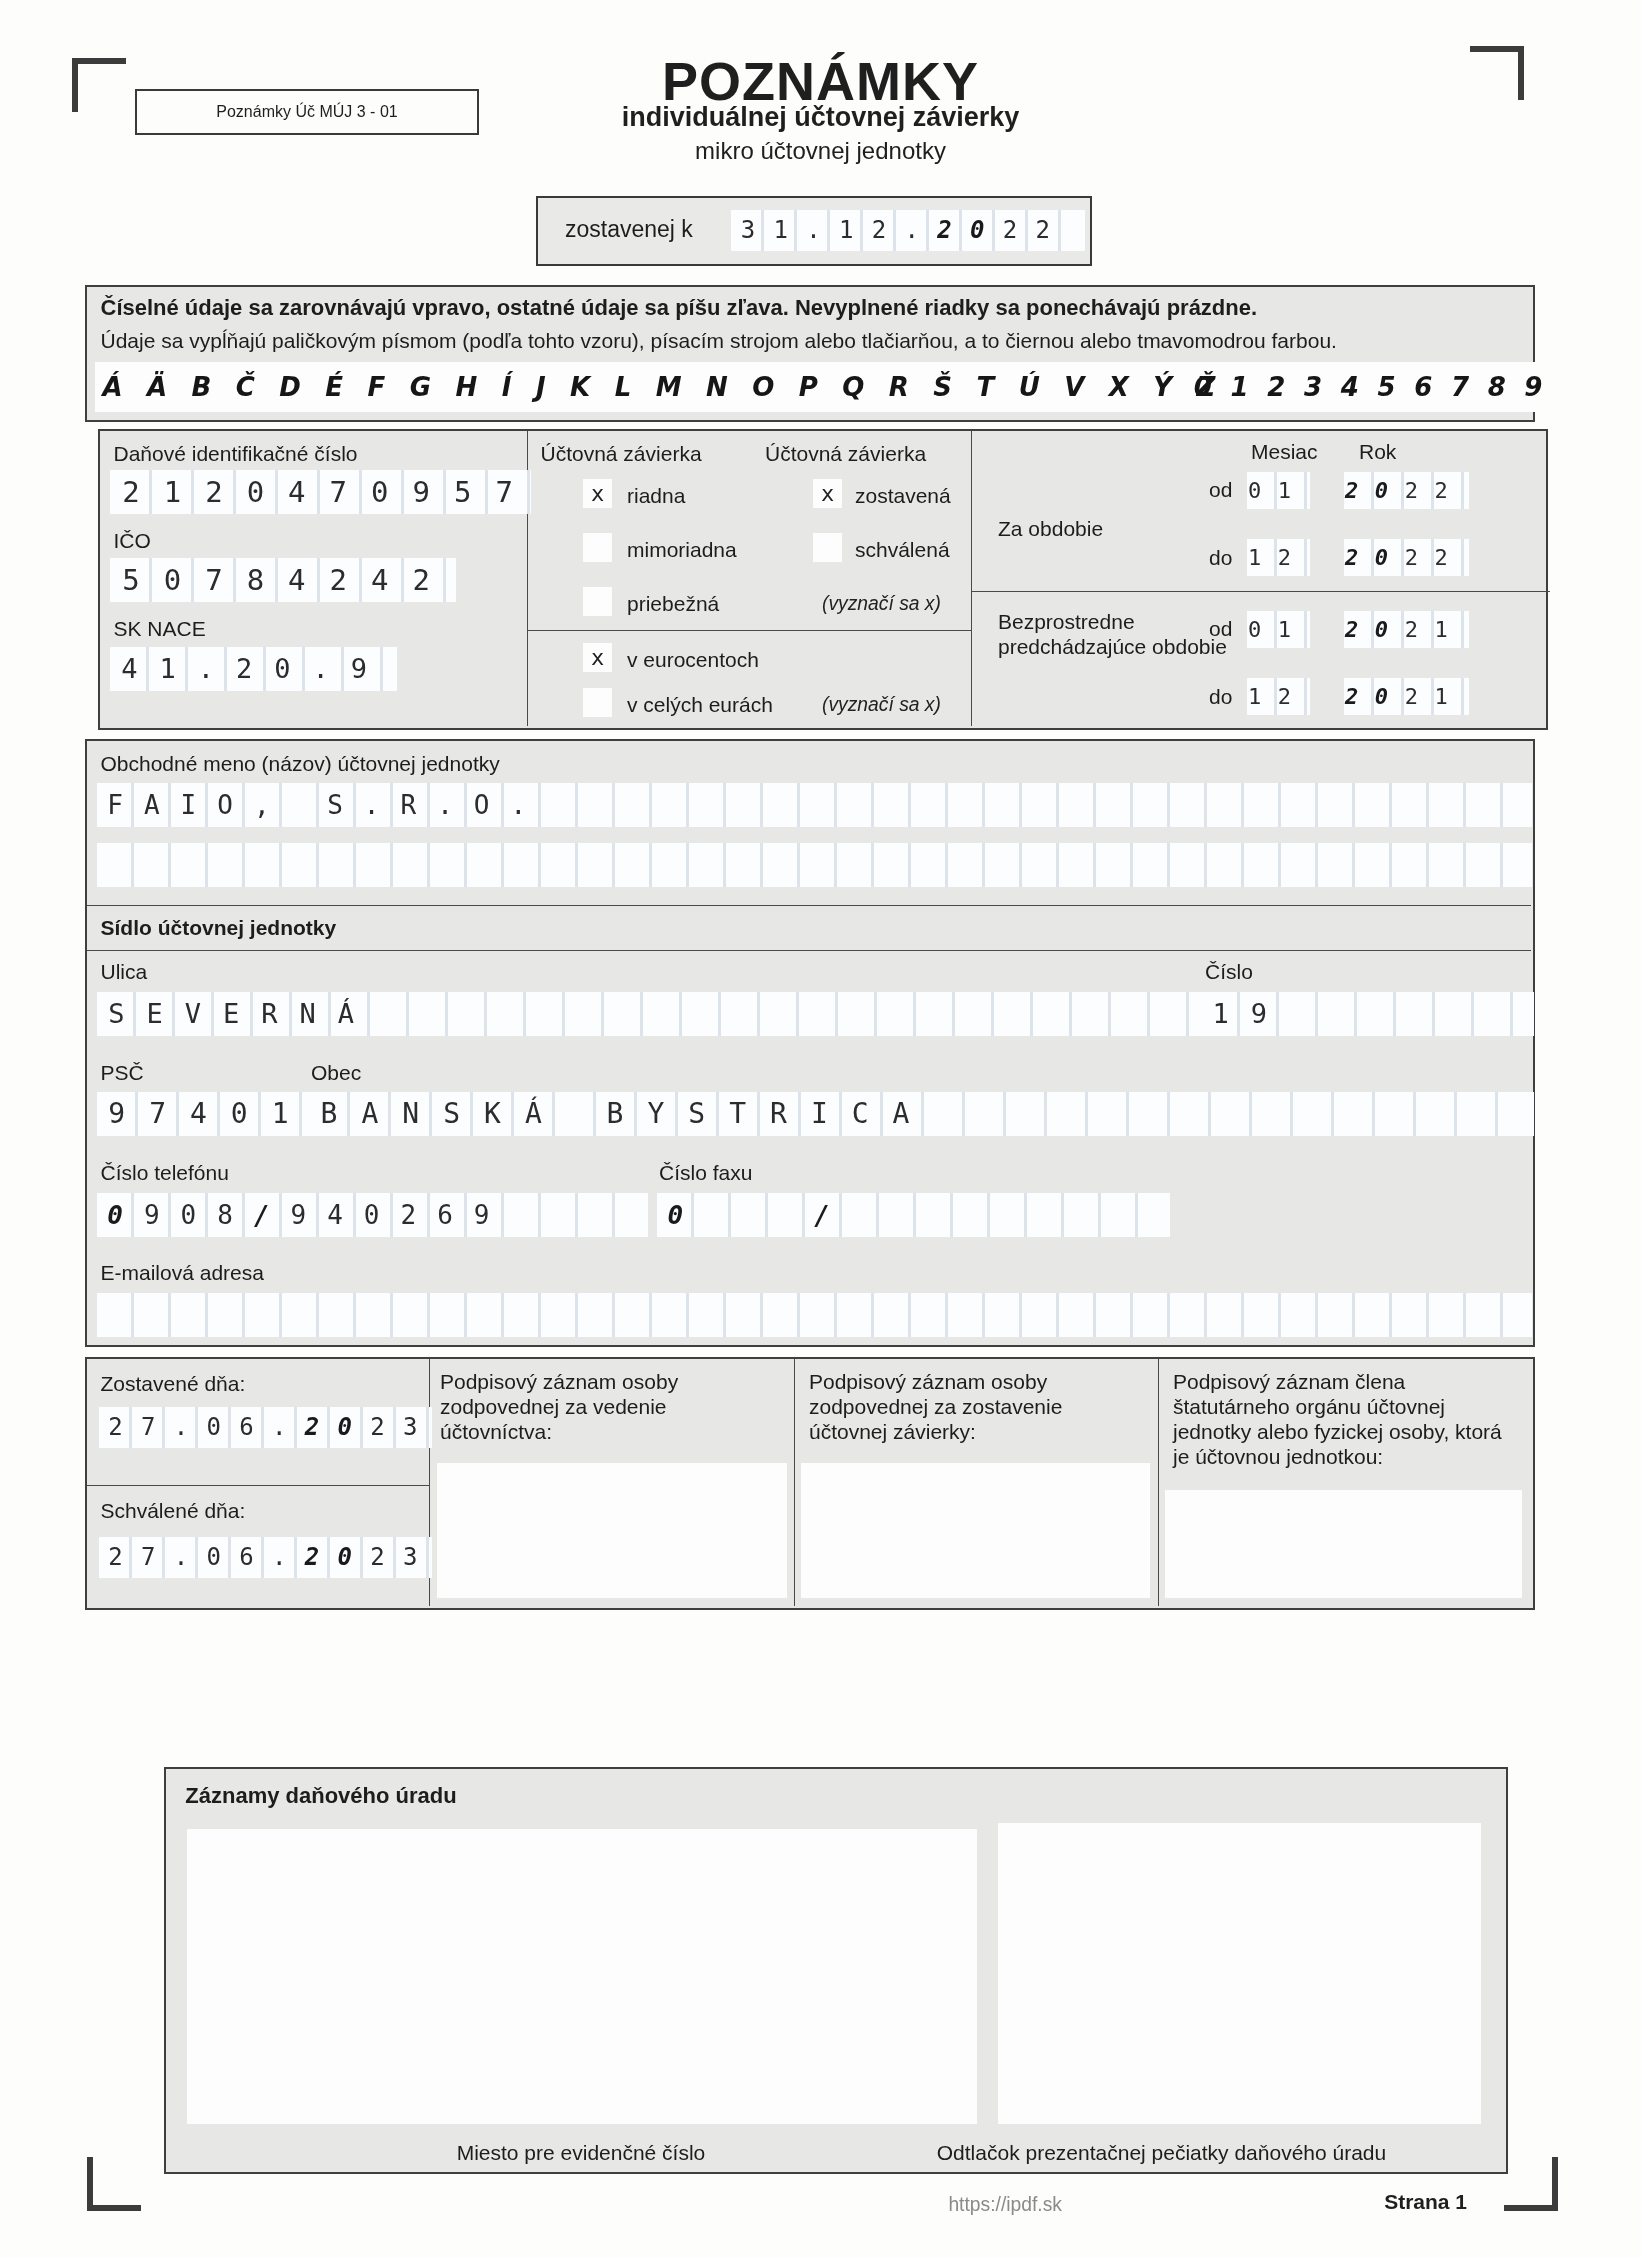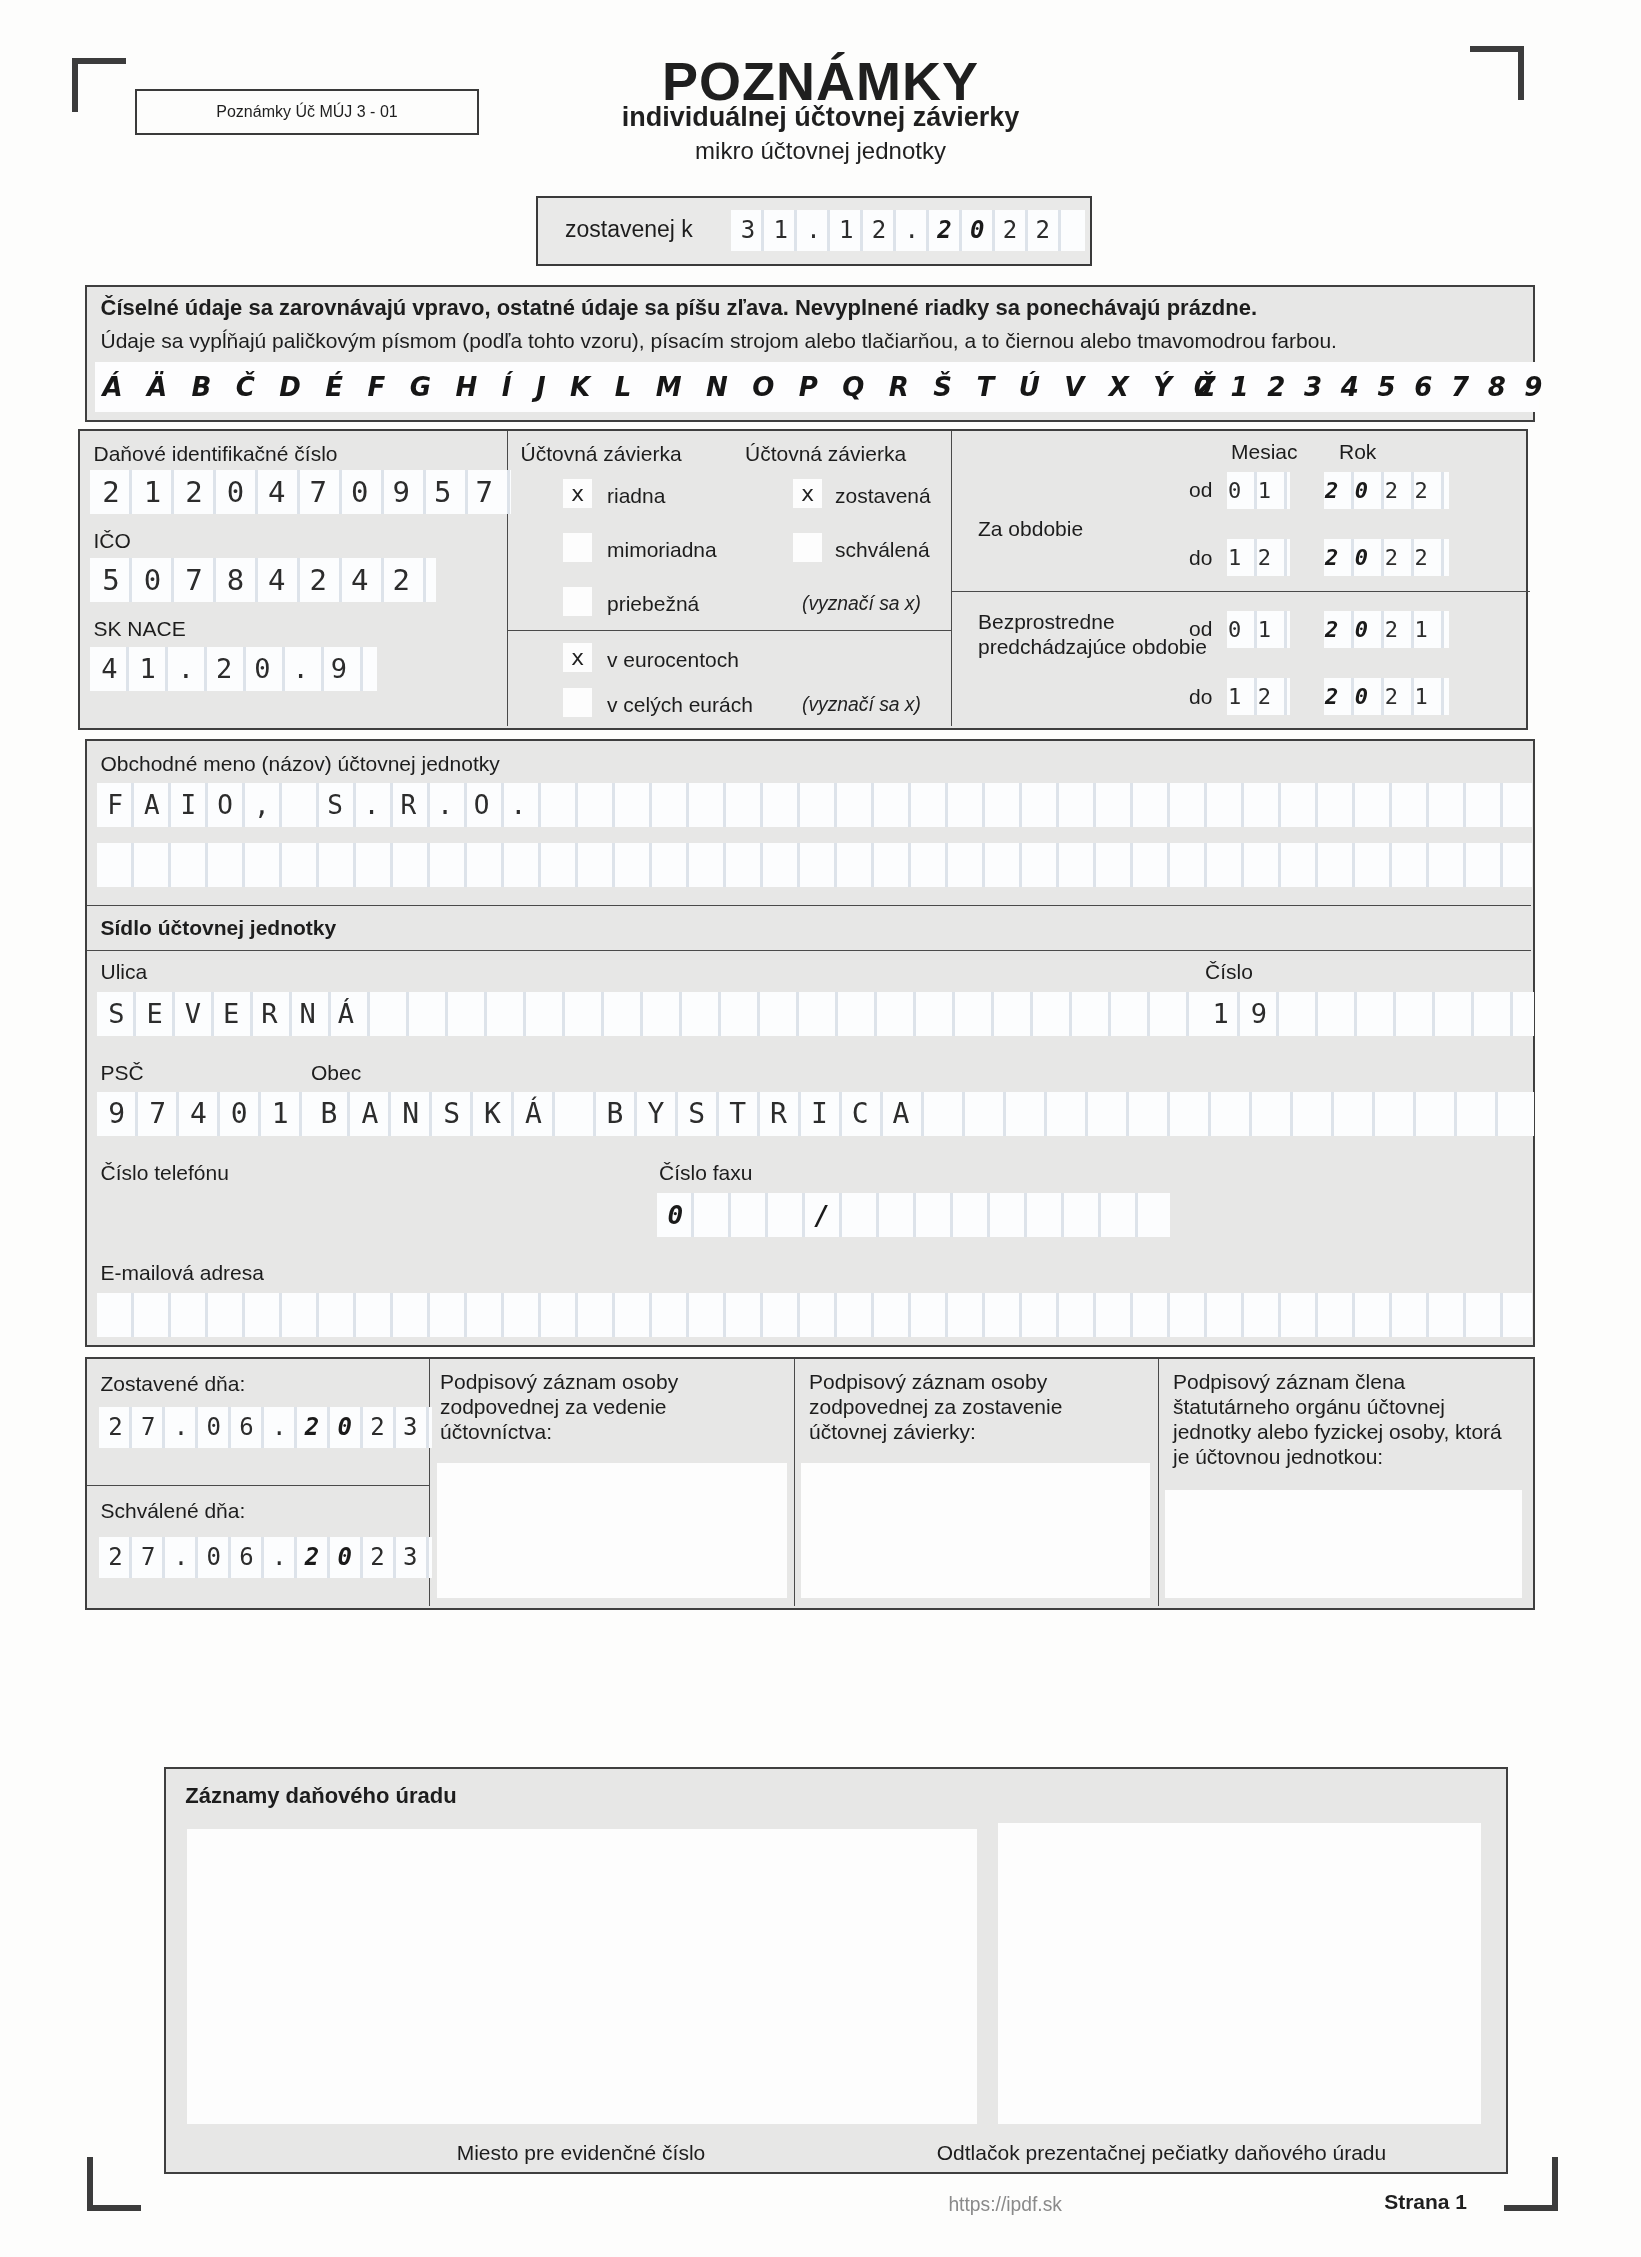--- a/index.html
+++ b/index.html
@@ -67,21 +67,21 @@
 
   <div class="box" style="left:85px;top:285px;width:1450px;height:137px;">
     <div class="lbl lbl-b" style="left:13.5px;top:7.7px;font-size:22px;">Číselné údaje sa zarovnávajú vpravo, ostatné údaje sa píšu zľava. Nevyplnené riadky sa ponechávajú prázdne.</div>
     <div class="lbl" style="left:13.5px;top:41px;">Údaje sa vypĺňajú paličkovým písmom (podľa tohto vzoru), písacím strojom alebo tlačiarňou, a to čiernou alebo tmavomodrou farbou.</div>
     <div class="glyphrow" style="left:7.7px;top:75px;width:1429px;height:50px;padding-left:15px;">
       <span class="glyphs abs" style="left:7.7px;top:9.7px;letter-spacing:7.7px;">Á Ä B Č D É F G H Í J K L M N O P Q R Š T Ú V X Ý Ž</span>
       <span class="glyphs abs" style="left:1099px;top:9.7px;letter-spacing:4.8px;">0 1 2 3 4 5 6 7 8 9</span>
     </div>
   </div>
 
-  <div class="box" style="left:78px;top:429px;width:1450px;height:301px;">
+  <div class="box" style="left:98px;top:429px;width:1450px;height:301px;">
     <div class="vline" style="left:427px;top:0;height:295px;"></div>
     <div class="vline" style="left:871px;top:0;height:295px;"></div>
 
     <div class="lbl" style="left:13.5px;top:9.7px;">Daňové identifikačné číslo</div>
     <div class="cells p43" style="left:9.7px;top:39px;width:409px;">2120470957</div>
     <div class="lbl" style="left:13.5px;top:97px;">IČO</div>
     <div class="cells p43" style="left:9.7px;top:127px;width:334px;">50784242</div>
     <div class="lbl" style="left:13.5px;top:185px;">SK NACE</div>
     <div class="cells p40" style="left:9.7px;top:216px;width:276px;">41.20.9</div>
 
@@ -155,20 +155,21 @@
     <div class="cells p40" style="left:9.7px;top:251px;width:1093px;">SEVERNÁ</div>
     <div class="cells p40" style="left:1114px;top:251px;width:321px;">19</div>
 
     <div class="lbl" style="left:13.5px;top:319px;">PSČ</div>
     <div class="lbl" style="left:224px;top:319px;">Obec</div>
     <div class="cells p42" style="left:9.7px;top:351px;width:205px;">97401</div>
     <div class="cells p42" style="left:222px;top:351px;width:1213px;">BANSKÁ BYSTRICA</div>
 
     <div class="lbl" style="left:13.5px;top:419px;">Číslo telefónu</div>
     <div class="lbl" style="left:572px;top:419px;">Číslo faxu</div>
+    <div class="cells p38" style="left:9.7px;top:452px;width:541px;"><span class="pre">0</span><span>908</span><span class="pre">/</span><span>940269</span></div>
     <div class="cells p38" style="left:570px;top:452px;width:502px;"><span class="pre">0</span><span>   </span><span class="pre">/</span></div>
 
     <div class="lbl" style="left:13.5px;top:519px;">E-mailová adresa</div>
     <div class="cells p38" style="left:9.7px;top:552px;width:1425px;"></div>
   </div>
 
   <div class="box" style="left:85px;top:1357px;width:1450px;height:253px;">
     <div class="vline" style="left:342px;top:0;height:247px;"></div>
     <div class="vline" style="left:707px;top:0;height:247px;"></div>
     <div class="vline" style="left:1071px;top:0;height:247px;"></div>

